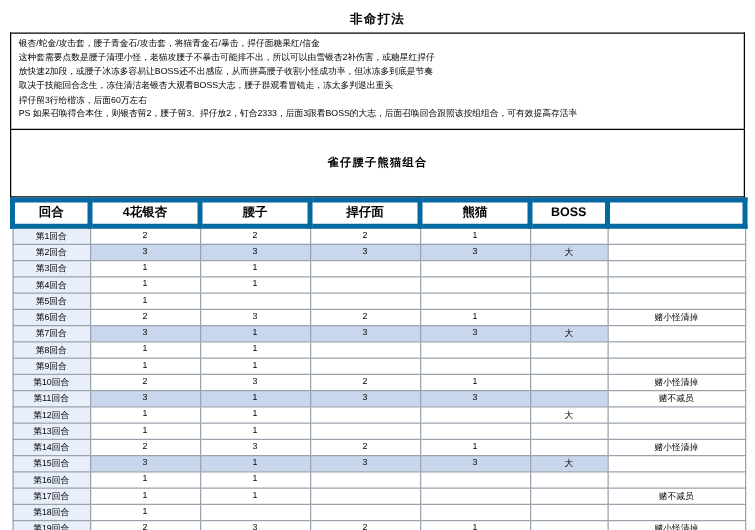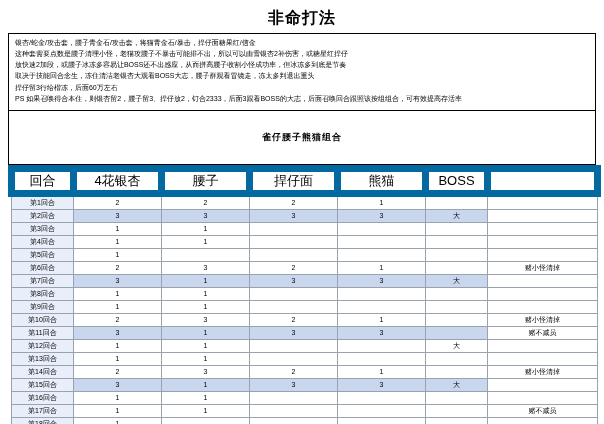--- a/index.html
+++ b/index.html
@@ -12,21 +12,21 @@
     overflow:hidden;
   }
   .page{
     position:relative;
     width:604px;height:424px;
     box-sizing:border-box;
     padding:6px 8px 4px 8px;
   }
   .title{
     text-align:center;
-    font-size:16px;
+    font-size:10px;
     font-weight:bold;
     letter-spacing:1px;
     margin:2px 0 4px 0;
   }
   .notebox{
     border:1px solid #000;
     border-bottom:none;
     padding:4px 6px 5px 6px;
     line-height:1.45;
     font-size:7px;
@@ -48,23 +48,23 @@
   }
   table.grid td,table.grid th{
     border:1px solid #9aa3ad;
     height:12px;
     text-align:center;
     font-size:7px;
     padding:0;
     font-weight:normal;
   }
   table.grid thead td{
-    border:7px solid #0369a1;
-    font-weight:normal;
-    font-size:13px;
+    border:4px solid #0369a1;
+    font-weight:bold;
+    font-size:10px;
     height:17px;
   }
   td.rowlabel{
     background:#e8effa;
     text-align:center;
     font-size:7px;
   }
   tr.alt td.cell{background:#c9d7ee;}
   td.note{
     border-left:1px solid #000;

